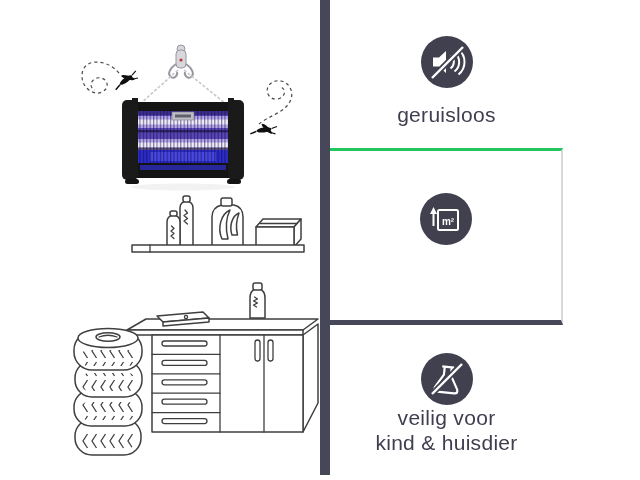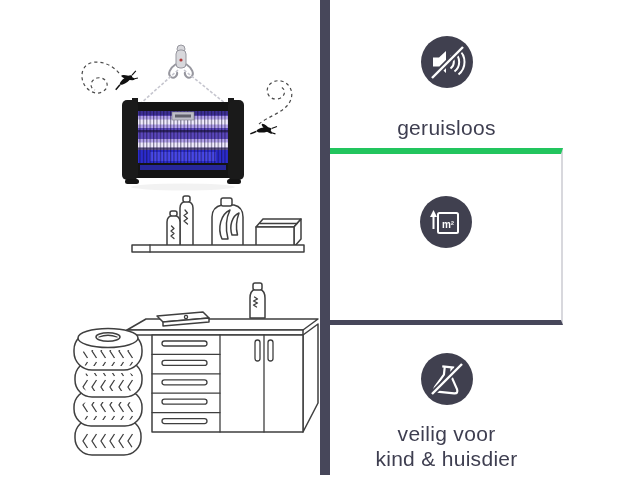--- a/index.html
+++ b/index.html
@@ -5,28 +5,28 @@
   html,body{margin:0;padding:0}
   body{width:640px;height:480px;position:relative;background:#ffffff;
        font-family:"Liberation Sans",sans-serif;overflow:hidden}
 
   
   .vbar{position:absolute;left:320px;top:0;width:10px;height:475px;background:#47475a}
   .features{position:absolute;left:330px;top:0;width:233px}
   .panel{box-sizing:border-box;display:flex;flex-direction:column;align-items:center}
   .p1{height:148px;padding-top:36px}
   .p2{height:177px;padding-top:42px;
-      border-top:6px solid #22c55e;border-bottom:5px solid #47475a;
+      border-top:3px solid #22c55e;border-bottom:5px solid #47475a;
       border-right:2px solid #d8d8dd}
   .p3{height:155px;padding-top:28px}
   .circle{width:52px;height:52px;border-radius:50%;background:#40404f;
           display:flex;align-items:center;justify-content:center;flex:0 0 auto}
-  .flabel{margin-top:27px;font-size:21px;color:#3e3e50;letter-spacing:.3px;
+  .flabel{margin-top:14px;font-size:21px;color:#3e3e50;letter-spacing:.3px;
           line-height:25px;text-align:center;font-weight:500}
-  .p3 .flabel{margin-top:16px}
+  .p3 .flabel{margin-top:0}
 
   
   .scene{position:absolute;left:0;top:0}
   .sk{fill:#ffffff;stroke:#3f3f3f;stroke-width:1.5;stroke-linejoin:round;stroke-linecap:round}
   .skl{fill:none;stroke:#3f3f3f;stroke-width:1.3;stroke-linejoin:round;stroke-linecap:round}
 </style>
 </head>
 <body>
 
 <svg class="scene" width="330" height="480" viewBox="0 0 330 480">

